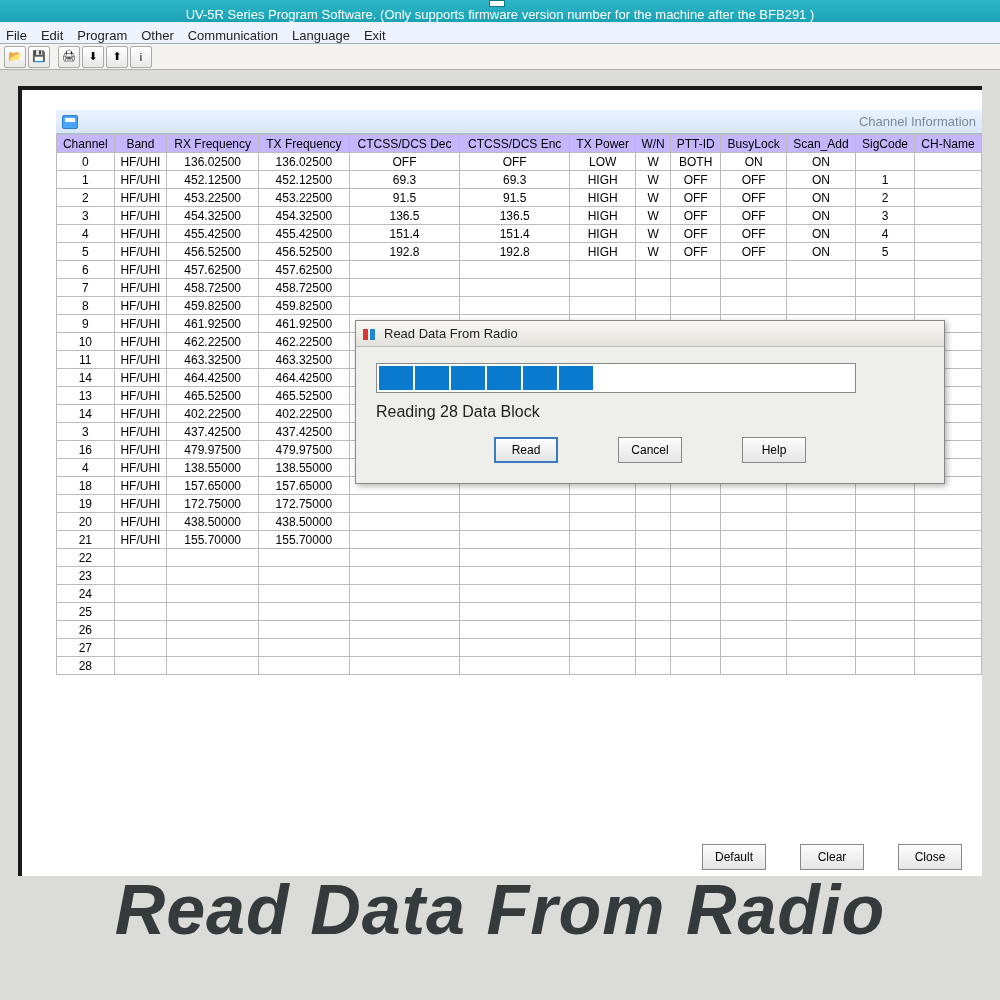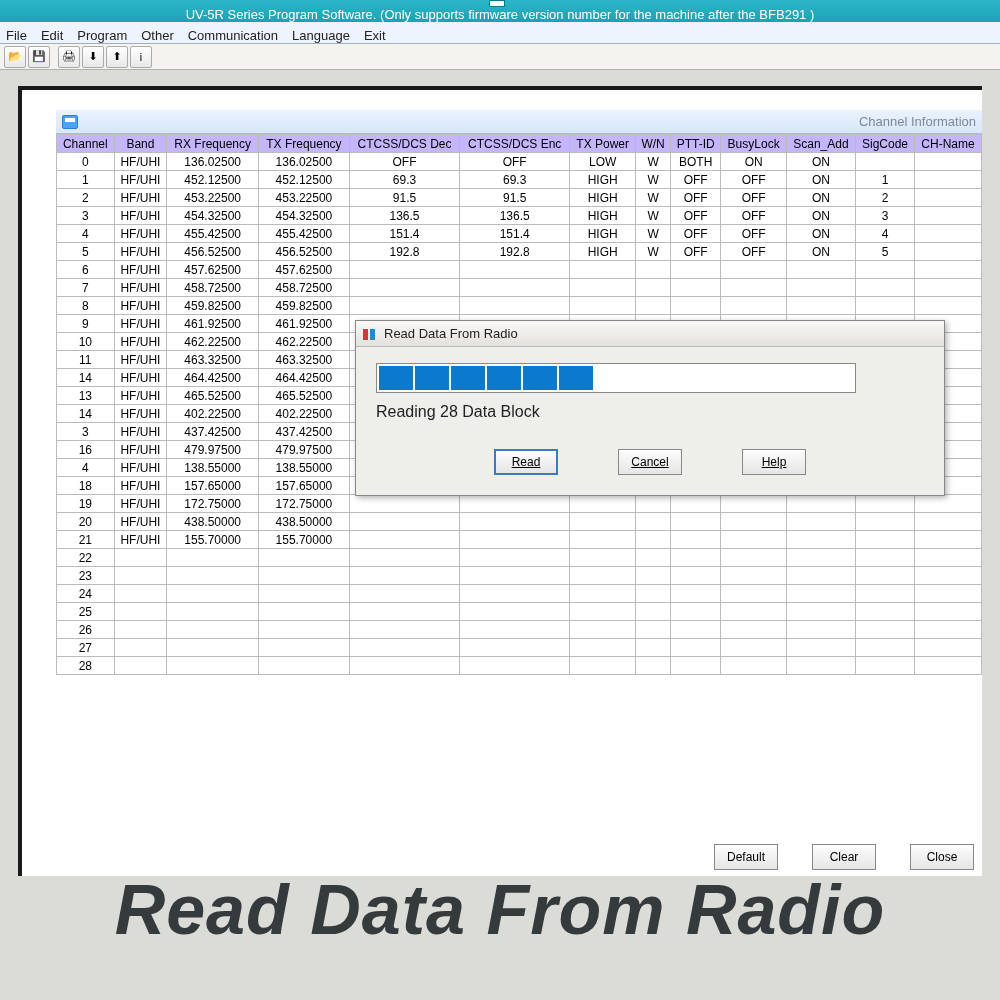--- a/index.html
+++ b/index.html
@@ -176,41 +176,40 @@
 .progress-seg {
   width: 34px;
   background: #0a7acf;
 }
 .status-text {
   margin-top: 10px;
   font-size: 16px;
   color: #222;
 }
 .dialog-buttons {
-  margin-top: 28px;
+  margin-top: 16px;
   display: flex;
   justify-content: center;
   gap: 60px;
-  text-decoration: underline;
 }
 .win-btn {
   min-width: 64px;
   height: 26px;
   border: 1px solid #888;
   background: linear-gradient(#fdfdfd,#e5e5e5);
   font-size: 12px;
   padding: 0 12px;
   cursor: default;
 }
 .win-btn.default {
   border: 2px solid #3a7ac0;
 }
 .bottom-buttons {
   position: absolute;
-  right: 8px;
+  right: 20px;
   bottom: 6px;
   display: flex;
   gap: 34px;
 }
 .caption {
   position: absolute;
   left: 0; right: 0;
   top: 870px;
   text-align: center;
   font-family: "Arial Black", Arial, sans-serif;

